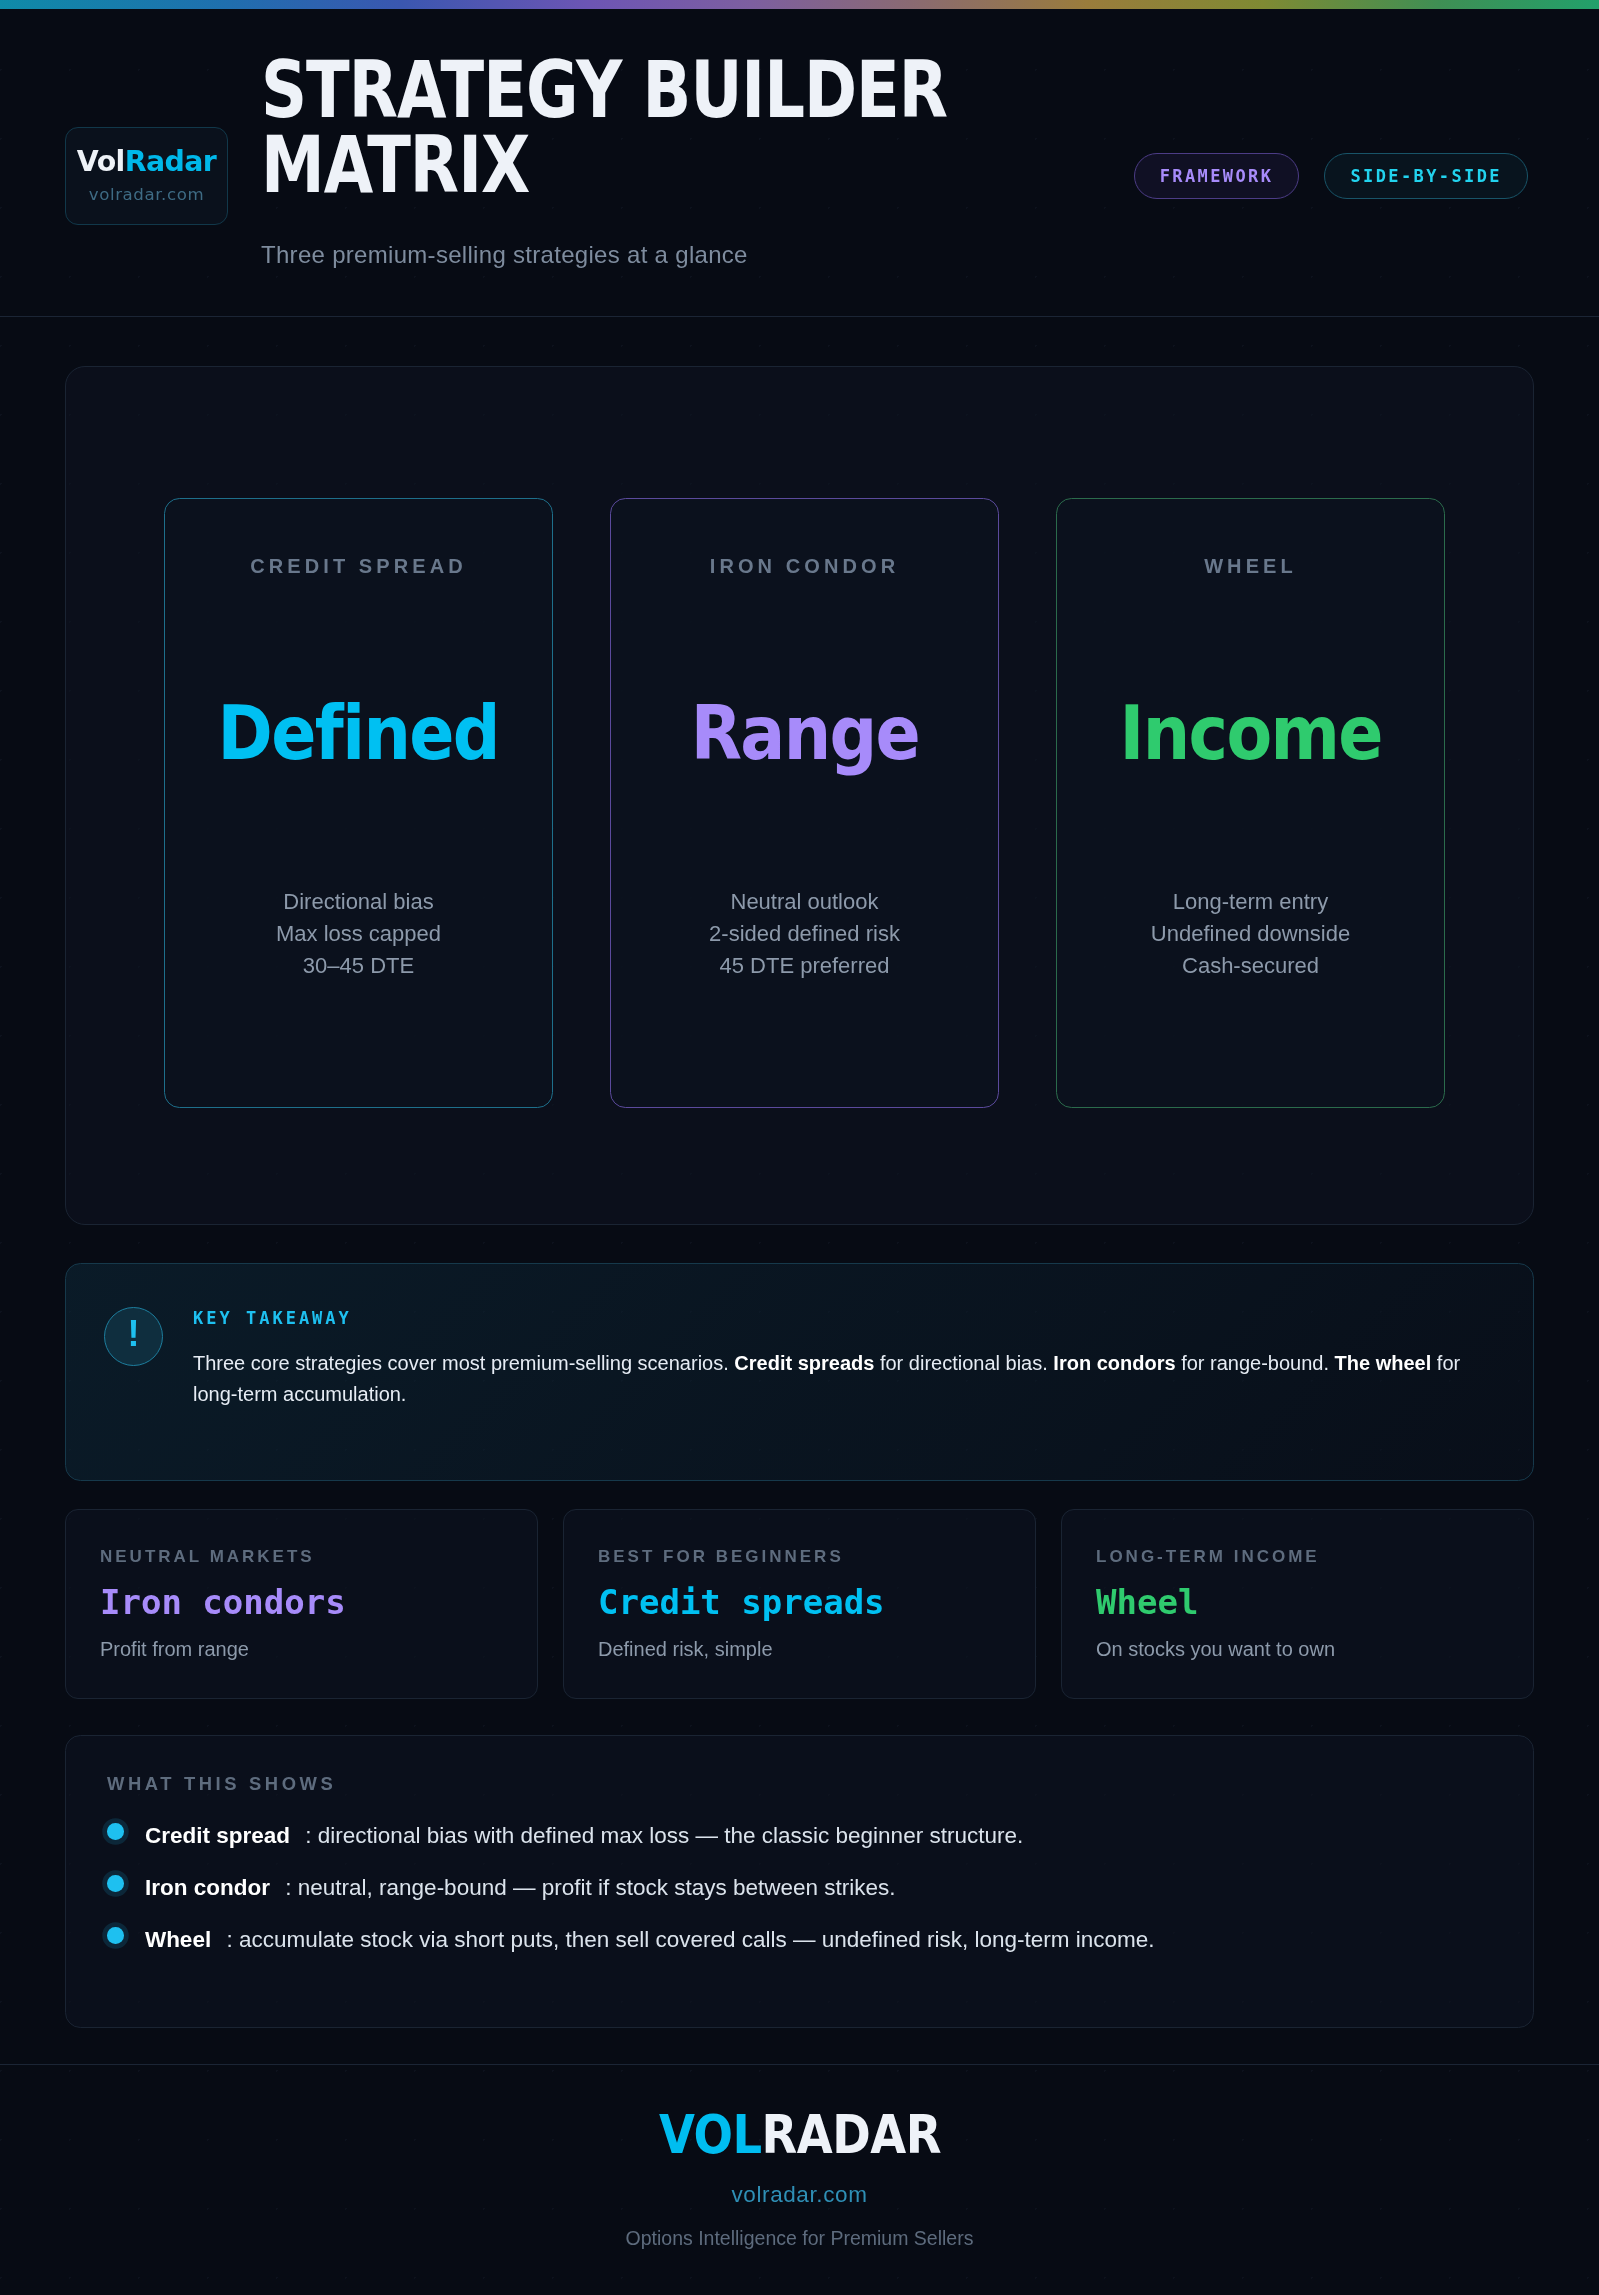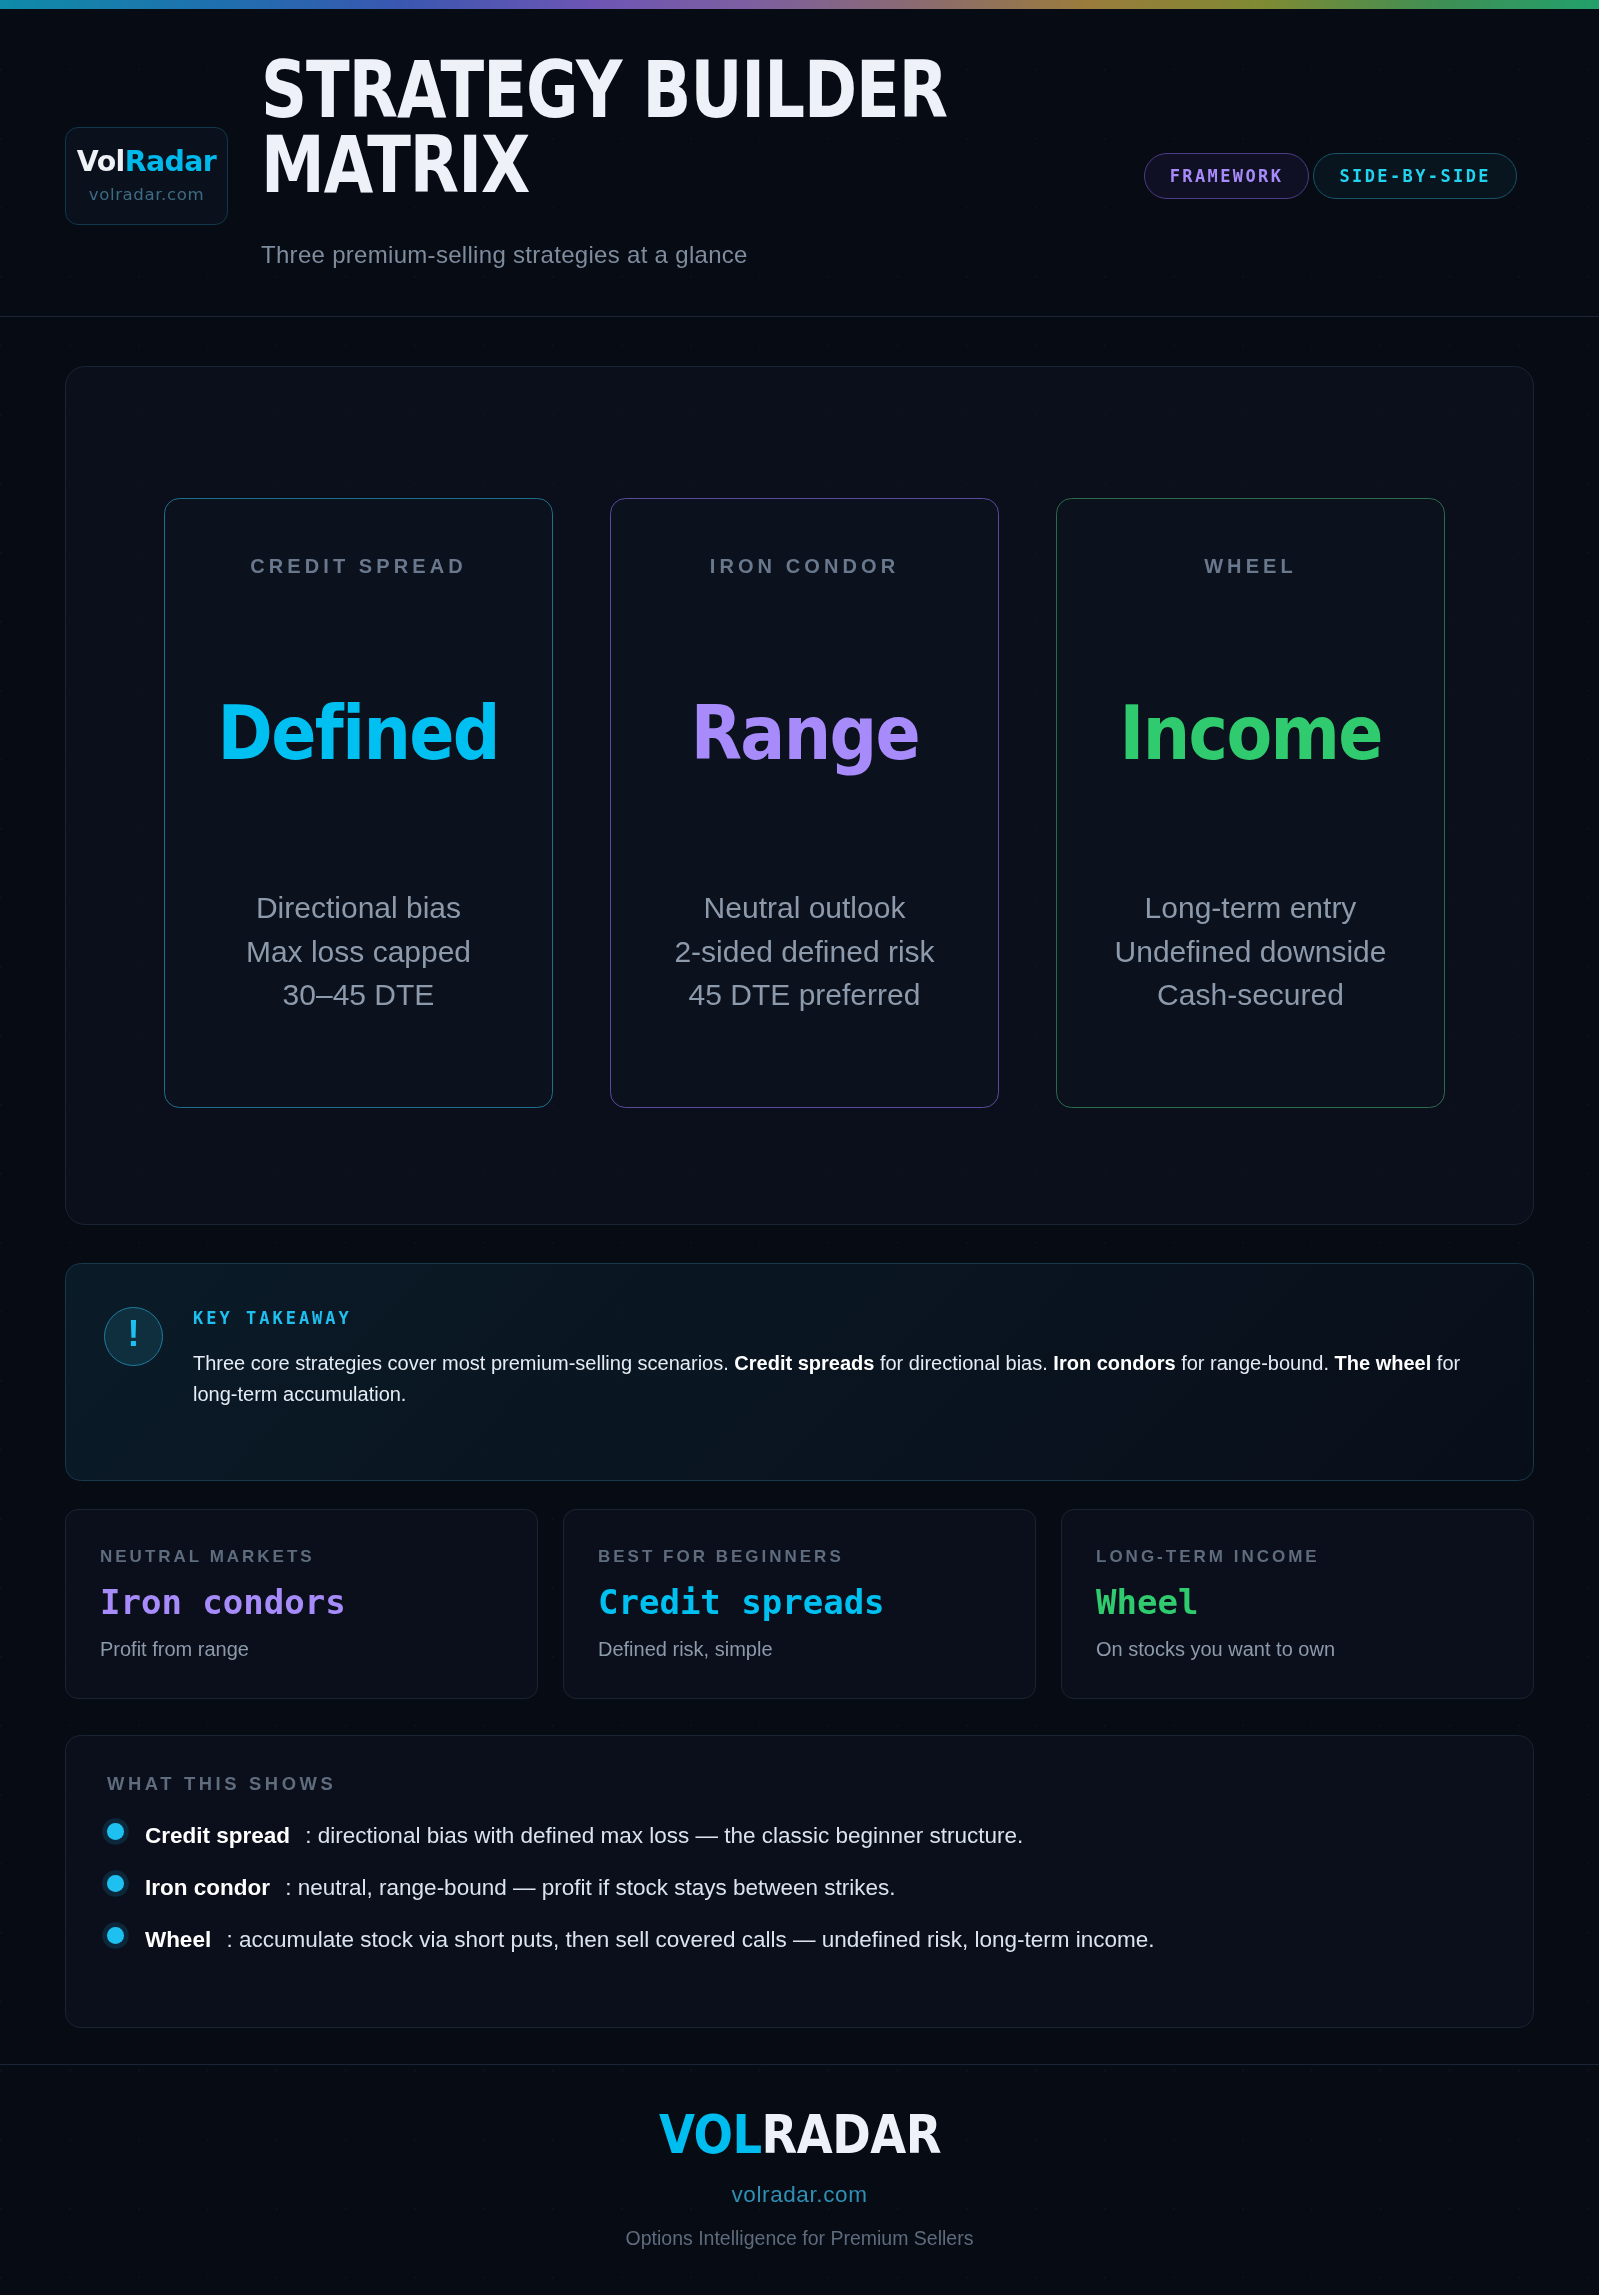--- a/index.html
+++ b/index.html
@@ -85,22 +85,22 @@
     text-transform: uppercase;
   }
   .subtitle {
     position: absolute; left: 261px; top: 232px;
     font-size: 24px;
     color: #7e8c9e;
     letter-spacing: 0.3px;
   }
 
   .pills {
-    position: absolute; right: 82px; top: 144px;
-    display: flex; gap: 4px;
+    position: absolute; right: 71px; top: 144px;
+    display: flex; gap: 25px;
   }
   .pill {
     height: 46px;
     padding: 0 25px;
     border-radius: 23px;
     display: flex; align-items: center;
     font-size: 17px;
     font-weight: 700;
     letter-spacing: 2.4px;
     font-family: "DejaVu Sans Mono", monospace;
@@ -156,21 +156,21 @@
     line-height: 1;
     transform: scaleX(0.9);
   }
   .scard--cyan   .scard-value { color: #00c0f2; }
   .scard--purple .scard-value { color: #a78bfa; }
   .scard--green  .scard-value { color: #2fcb6e; }
 
   .scard-notes {
     margin-top: 116px;
     text-align: center;
-    font-size: 30px;
+    font-size: 22px;
     line-height: 1.45;
     color: #8d9aab;
   }
 
   
   .takeaway {
     position: absolute; left: 65px; top: 1263px;
     width: 1469px; height: 218px;
     border: 1.2px solid #16394b;
     border-radius: 15.4px;

